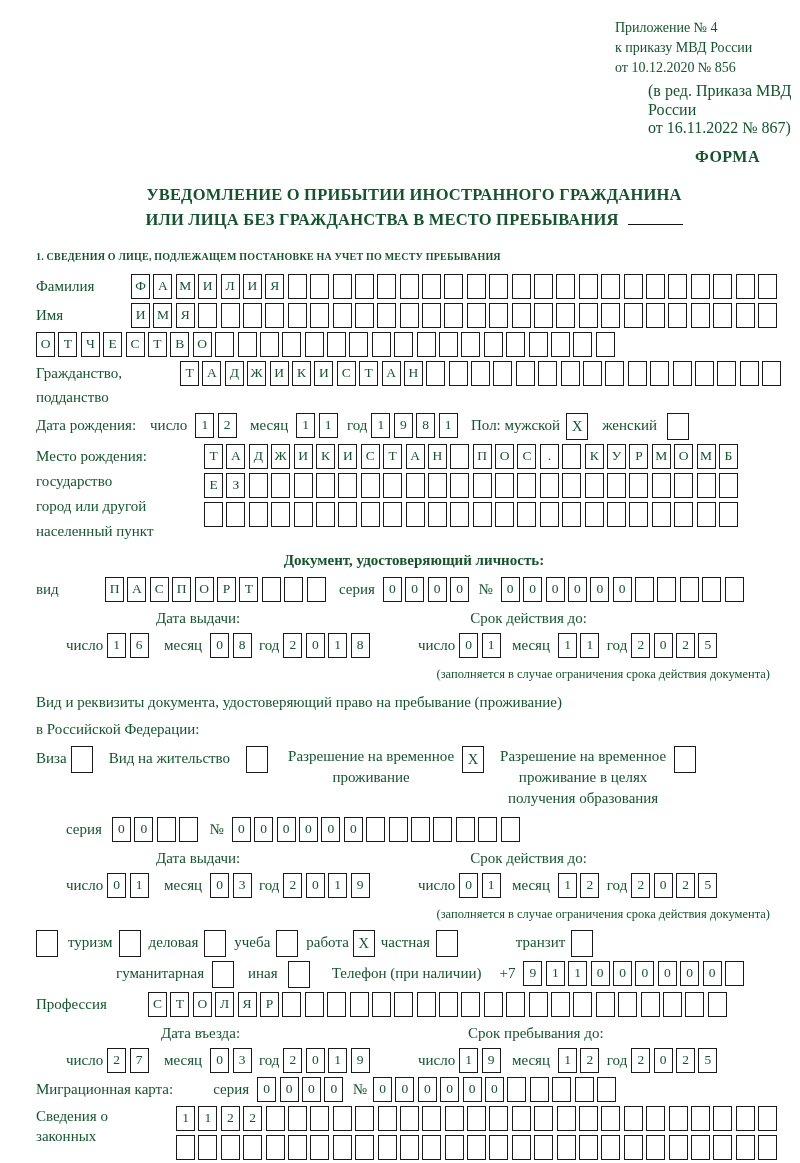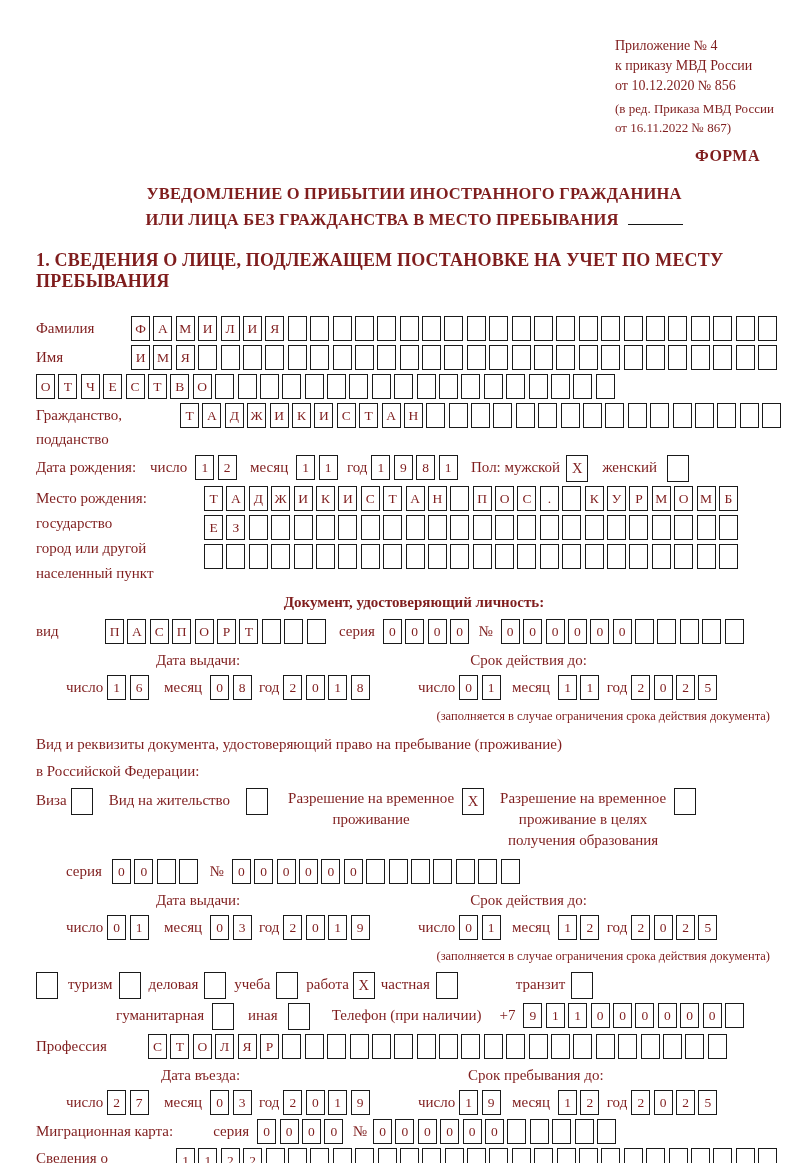--- a/index.html
+++ b/index.html
@@ -1,25 +1,25 @@
 <!DOCTYPE html>
 <html><head>
 <meta charset="utf-8">
 <style>
   html,body{margin:0;padding:0;background:#e8e8e8;}
   .page{position:relative;width:800px;height:1163px;box-sizing:border-box;margin:0 auto;
-        background:#ffffff;color:#7f1d1d;font-family:"Liberation Serif","DejaVu Serif",serif;
-        padding:36px 8px 0 36px;overflow:hidden;}
+        background:#ffffff;color:#14532d;font-family:"Liberation Serif","DejaVu Serif",serif;
+        padding:18px 8px 0 36px;overflow:hidden;}
   .header{margin-left:579px;font-size:14px;line-height:20px;}
-  .header .h-sub{font-size:13px;line-height:18.5px;}
+  .header .h-sub{font-size:16px;line-height:18.5px;margin-left:33px;}
   .h-gap{height:4px;}
   .forma{text-align:right;font-weight:bold;font-size:16px;margin-top:10px;letter-spacing:.5px;padding-right:32px;}
   .title{text-align:center;font-weight:bold;font-size:16.5px;margin-top:16px;line-height:25.5px;letter-spacing:.2px;}
   .blank{display:inline-block;width:55px;border-bottom:1.7px solid #141414;height:13px;margin-left:9px;}
-  .sect{font-weight:bold;font-size:18px;margin-top:18px;margin-bottom:24px;letter-spacing:.2px;}
+  .sect{font-weight:bold;font-size:10px;margin-top:18px;margin-bottom:12px;letter-spacing:.2px;}
   .frow{display:flex;align-items:flex-start;margin-bottom:4px;min-height:25px;}
   .frow.center{justify-content:center;}
   .frow.right{justify-content:flex-end;padding-right:22px;}
   .slabel{font-size:15px;line-height:25px;flex-shrink:0;white-space:nowrap;}
   .stext{font-size:15px;line-height:25px;white-space:nowrap;}
   .bold{font-weight:bold;}
   .mlabel{font-size:15px;flex-shrink:0;}
   .mlabel div{line-height:24px;}
   .stack{font-size:15px;text-align:center;}
   .stack div{line-height:21px;}

